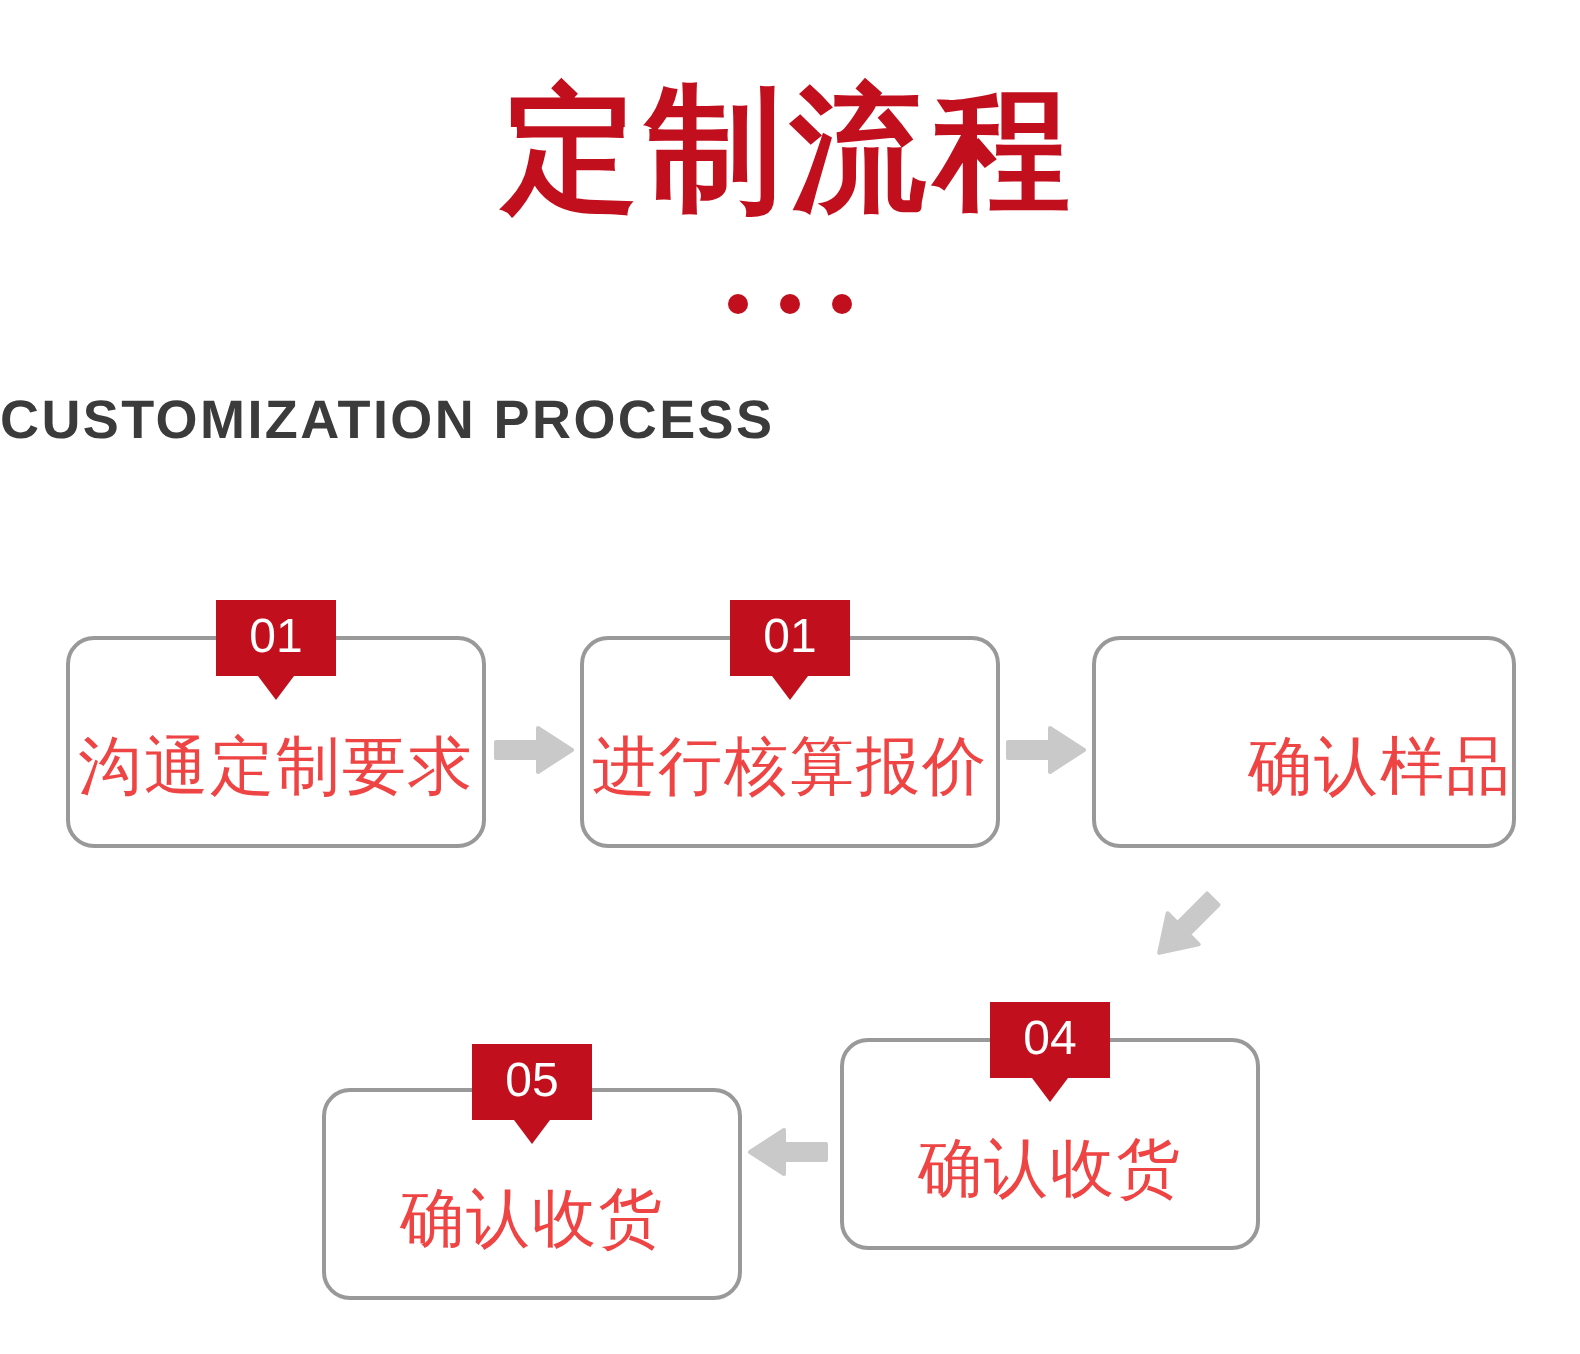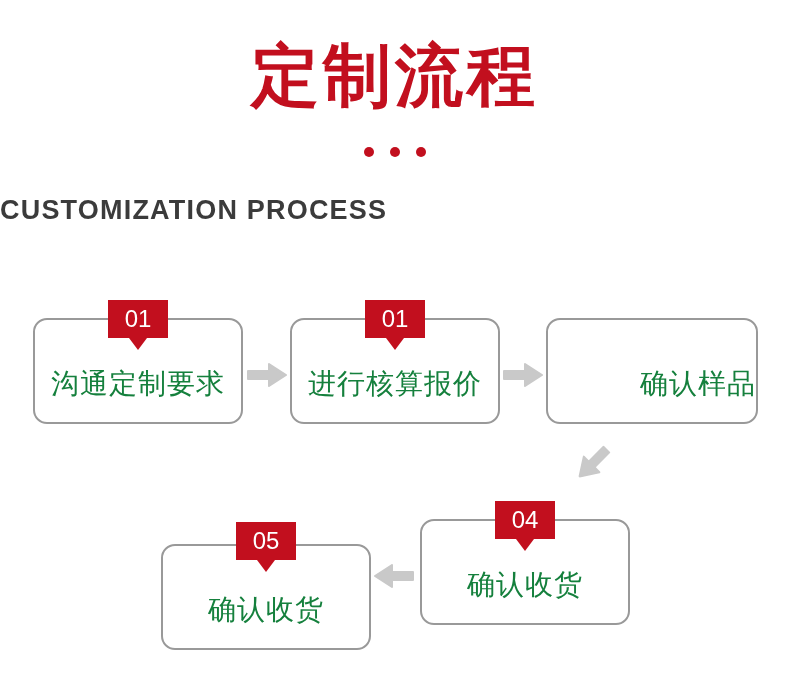--- a/index.html
+++ b/index.html
@@ -53,23 +53,23 @@
   
   .step {
     position: absolute;
     width: 210px; height: 106px;
     border: 2px solid var(--box-border);
     border-radius: 14px;
     background: #ffffff;
     display: flex; align-items: center; justify-content: center;
   }
   .step-label {
-    font-size: 28px;
+    font-size: 32px;
     letter-spacing: 1px;
-    color: #15803d;
+    color: #ef4444;
     margin-top: 26px;
     white-space: nowrap;
   }
 
   
   .badge {
     position: absolute;
     width: 60px; height: 38px;
     background: var(--brand-red);
     color: #ffffff;

